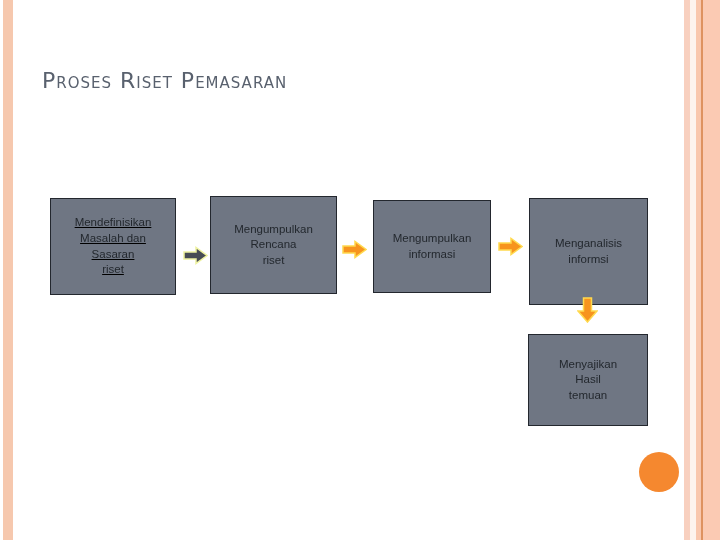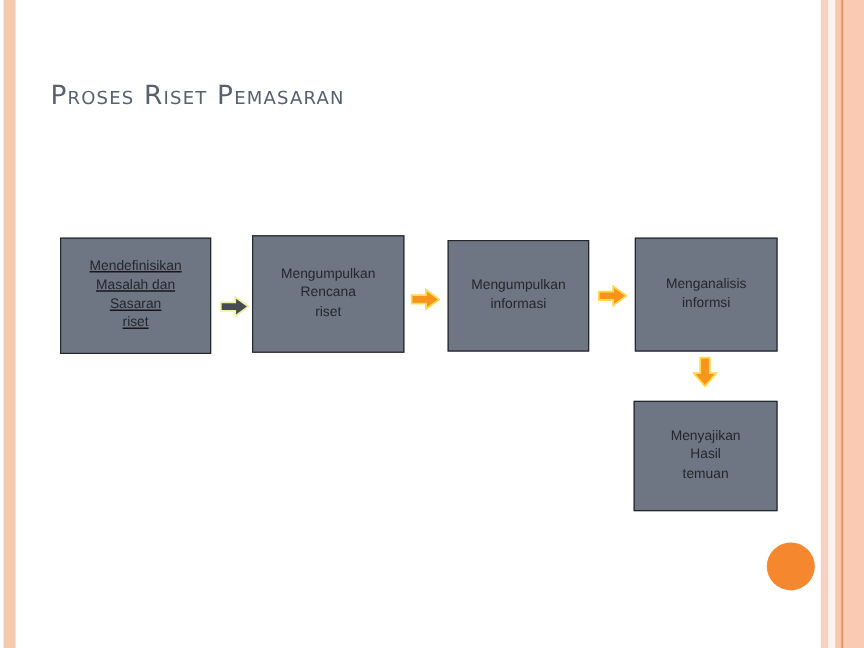--- a/index.html
+++ b/index.html
@@ -47,21 +47,21 @@
   .box-label {
     text-align: center;
     white-space: pre-line;
     color: #23282e;
     font-size: 11.5px;
     line-height: 1.35;
   }
   .b1 { left: 50px;  top: 198px; width: 126px; height: 97px; text-decoration: underline; }
   .b2 { left: 210px; top: 196px; width: 127px; height: 98px; }
   .b3 { left: 373px; top: 200px; width: 118px; height: 93px; }
-  .b4 { left: 529px; top: 198px; width: 119px; height: 95px; }
+  .b4 { left: 529px; top: 198px; width: 119px; height: 107px; }
   .b5 { left: 528px; top: 334px; width: 120px; height: 92px; align-items: center; }
 
   .arrow { position: absolute; }
   .a1 { left: 183px; top: 246px; }
   .a2 { left: 342px; top: 240px; }
   .a3 { left: 498px; top: 237px; }
   .a4 { left: 577px; top: 297px; }
 
   .arrow-orange-fill { fill: #f7941e; stroke: #ffd94d; stroke-width: 1.5; }
   .arrow-dark-fill   { fill: #474c54; stroke: #eef2a0; stroke-width: 1.5; }

